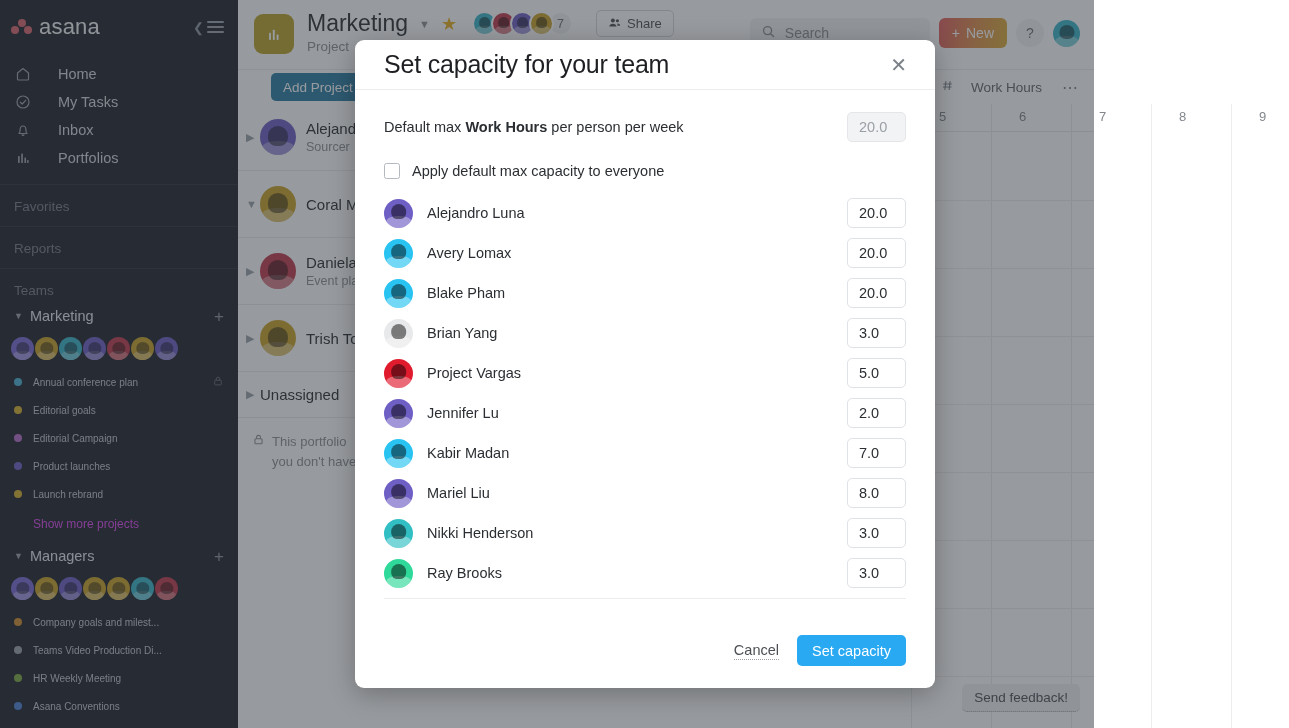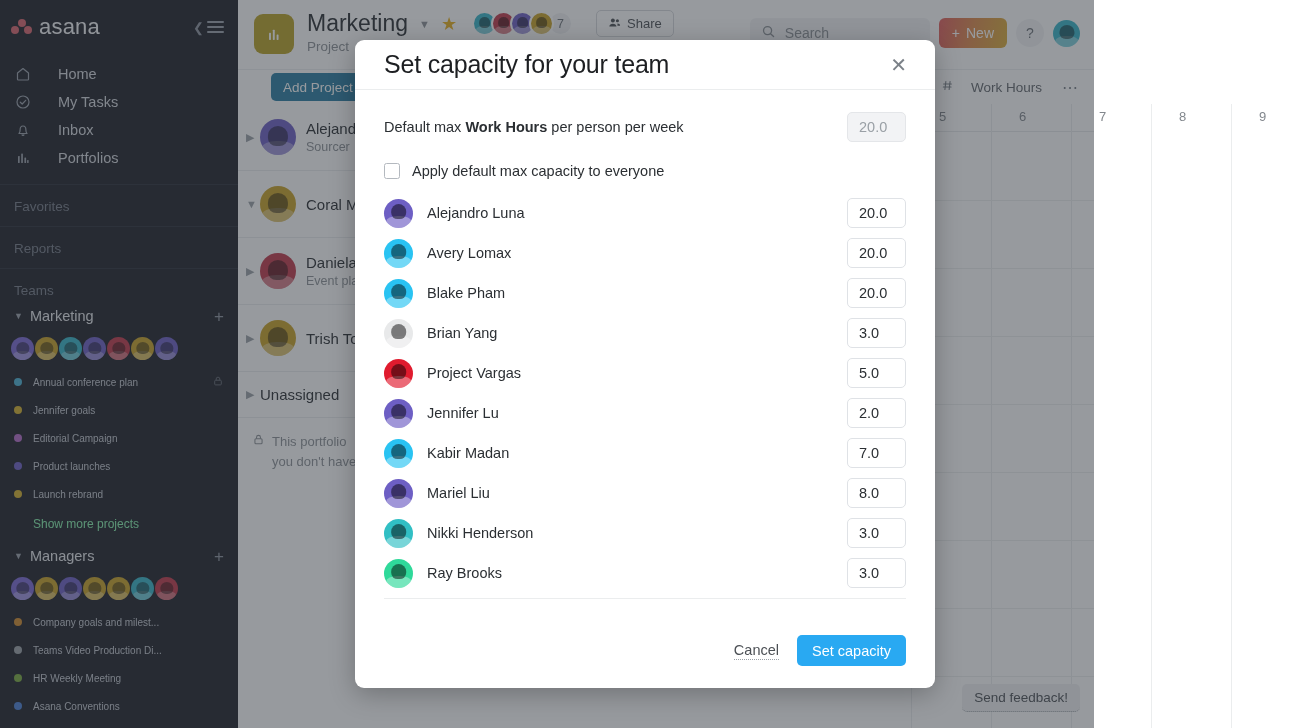--- a/index.html
+++ b/index.html
@@ -47,21 +47,21 @@
 
   .avatar-row { display: flex; gap: 1px; padding: 8px 10px 8px 11px; }
   .av { width: 23px; height: 23px; border-radius: 50%; position: relative; overflow: hidden; flex: none; }
   .av::after { content:""; position:absolute; left:50%; top:22%; transform:translateX(-50%); width:58%; height:52%; border-radius:50% 50% 42% 42%; background: rgba(0,0,0,.42); }
   .av::before { content:""; position:absolute; left:50%; bottom:0; transform:translateX(-50%); width:86%; height:40%; border-radius:45% 45% 0 0; background: rgba(255,255,255,.28); }
 
   .proj { display: flex; align-items: center; gap: 11px; height: 28px; padding: 0 14px; font-size: 10px; color: #c3c7cf; }
   .dot { width: 8px; height: 8px; border-radius: 50%; flex: none; }
   .proj-name { flex: 1; overflow: hidden; white-space: nowrap; text-overflow: ellipsis; }
   .lock-ico { opacity: .55; }
-  .show-more { font-size: 12px; color: #86efac; padding: 9px 14px 12px 33px; }
+  .show-more { font-size: 12px; color: #d946ef; padding: 9px 14px 12px 33px; }
 
   
   .main { position: absolute; left: 238px; top: 0; right: 0; bottom: 0; background: #fff; }
   .topbar { display: flex; align-items: flex-start; height: 70px; padding: 10px 14px 0 16px; border-bottom: 1px solid #edeef0; }
   .proj-icon { width: 40px; height: 40px; border-radius: 9px; background: #b9a227; display: flex; align-items: center; justify-content: center; margin-top: 4px; flex: none; }
   .proj-icon svg { display:block; }
   .title-block { margin-left: 13px; }
   .title-row { display: flex; align-items: center; gap: 11px; }
   .proj-title { font-size: 23px; color: #2b2f33; font-weight: 400; }
   .caret-dn { color: #8c9196; font-size: 11px; }
@@ -244,21 +244,21 @@
           <div class="proj">
             <span class="dot" style="background: rgb(74, 177, 212);"></span>
             <span class="proj-name">Annual conference plan</span>
             <span class="lock-ico"><svg width="12" height="12" viewBox="0 0 16 16">
                 <rect x="3.6" y="7" width="8.8" height="6.2" rx="1.2" fill="none" stroke="#9aa0ab" stroke-width="1.3"></rect>
                 <path d="M5.6 7V5.3a2.4 2.4 0 0 1 4.8 0V7" fill="none" stroke="#9aa0ab" stroke-width="1.3"></path>
               </svg></span>
           </div>
           <div class="proj">
             <span class="dot" style="background: rgb(212, 176, 44);"></span>
-            <span class="proj-name">Jennifer goals</span>
+            <span class="proj-name">Editorial goals</span>
           </div>
           <div class="proj">
             <span class="dot" style="background: rgb(181, 107, 201);"></span>
             <span class="proj-name">Editorial Campaign</span>
           </div>
           <div class="proj">
             <span class="dot" style="background: rgb(109, 95, 196);"></span>
             <span class="proj-name">Product launches</span>
           </div>
           <div class="proj">

